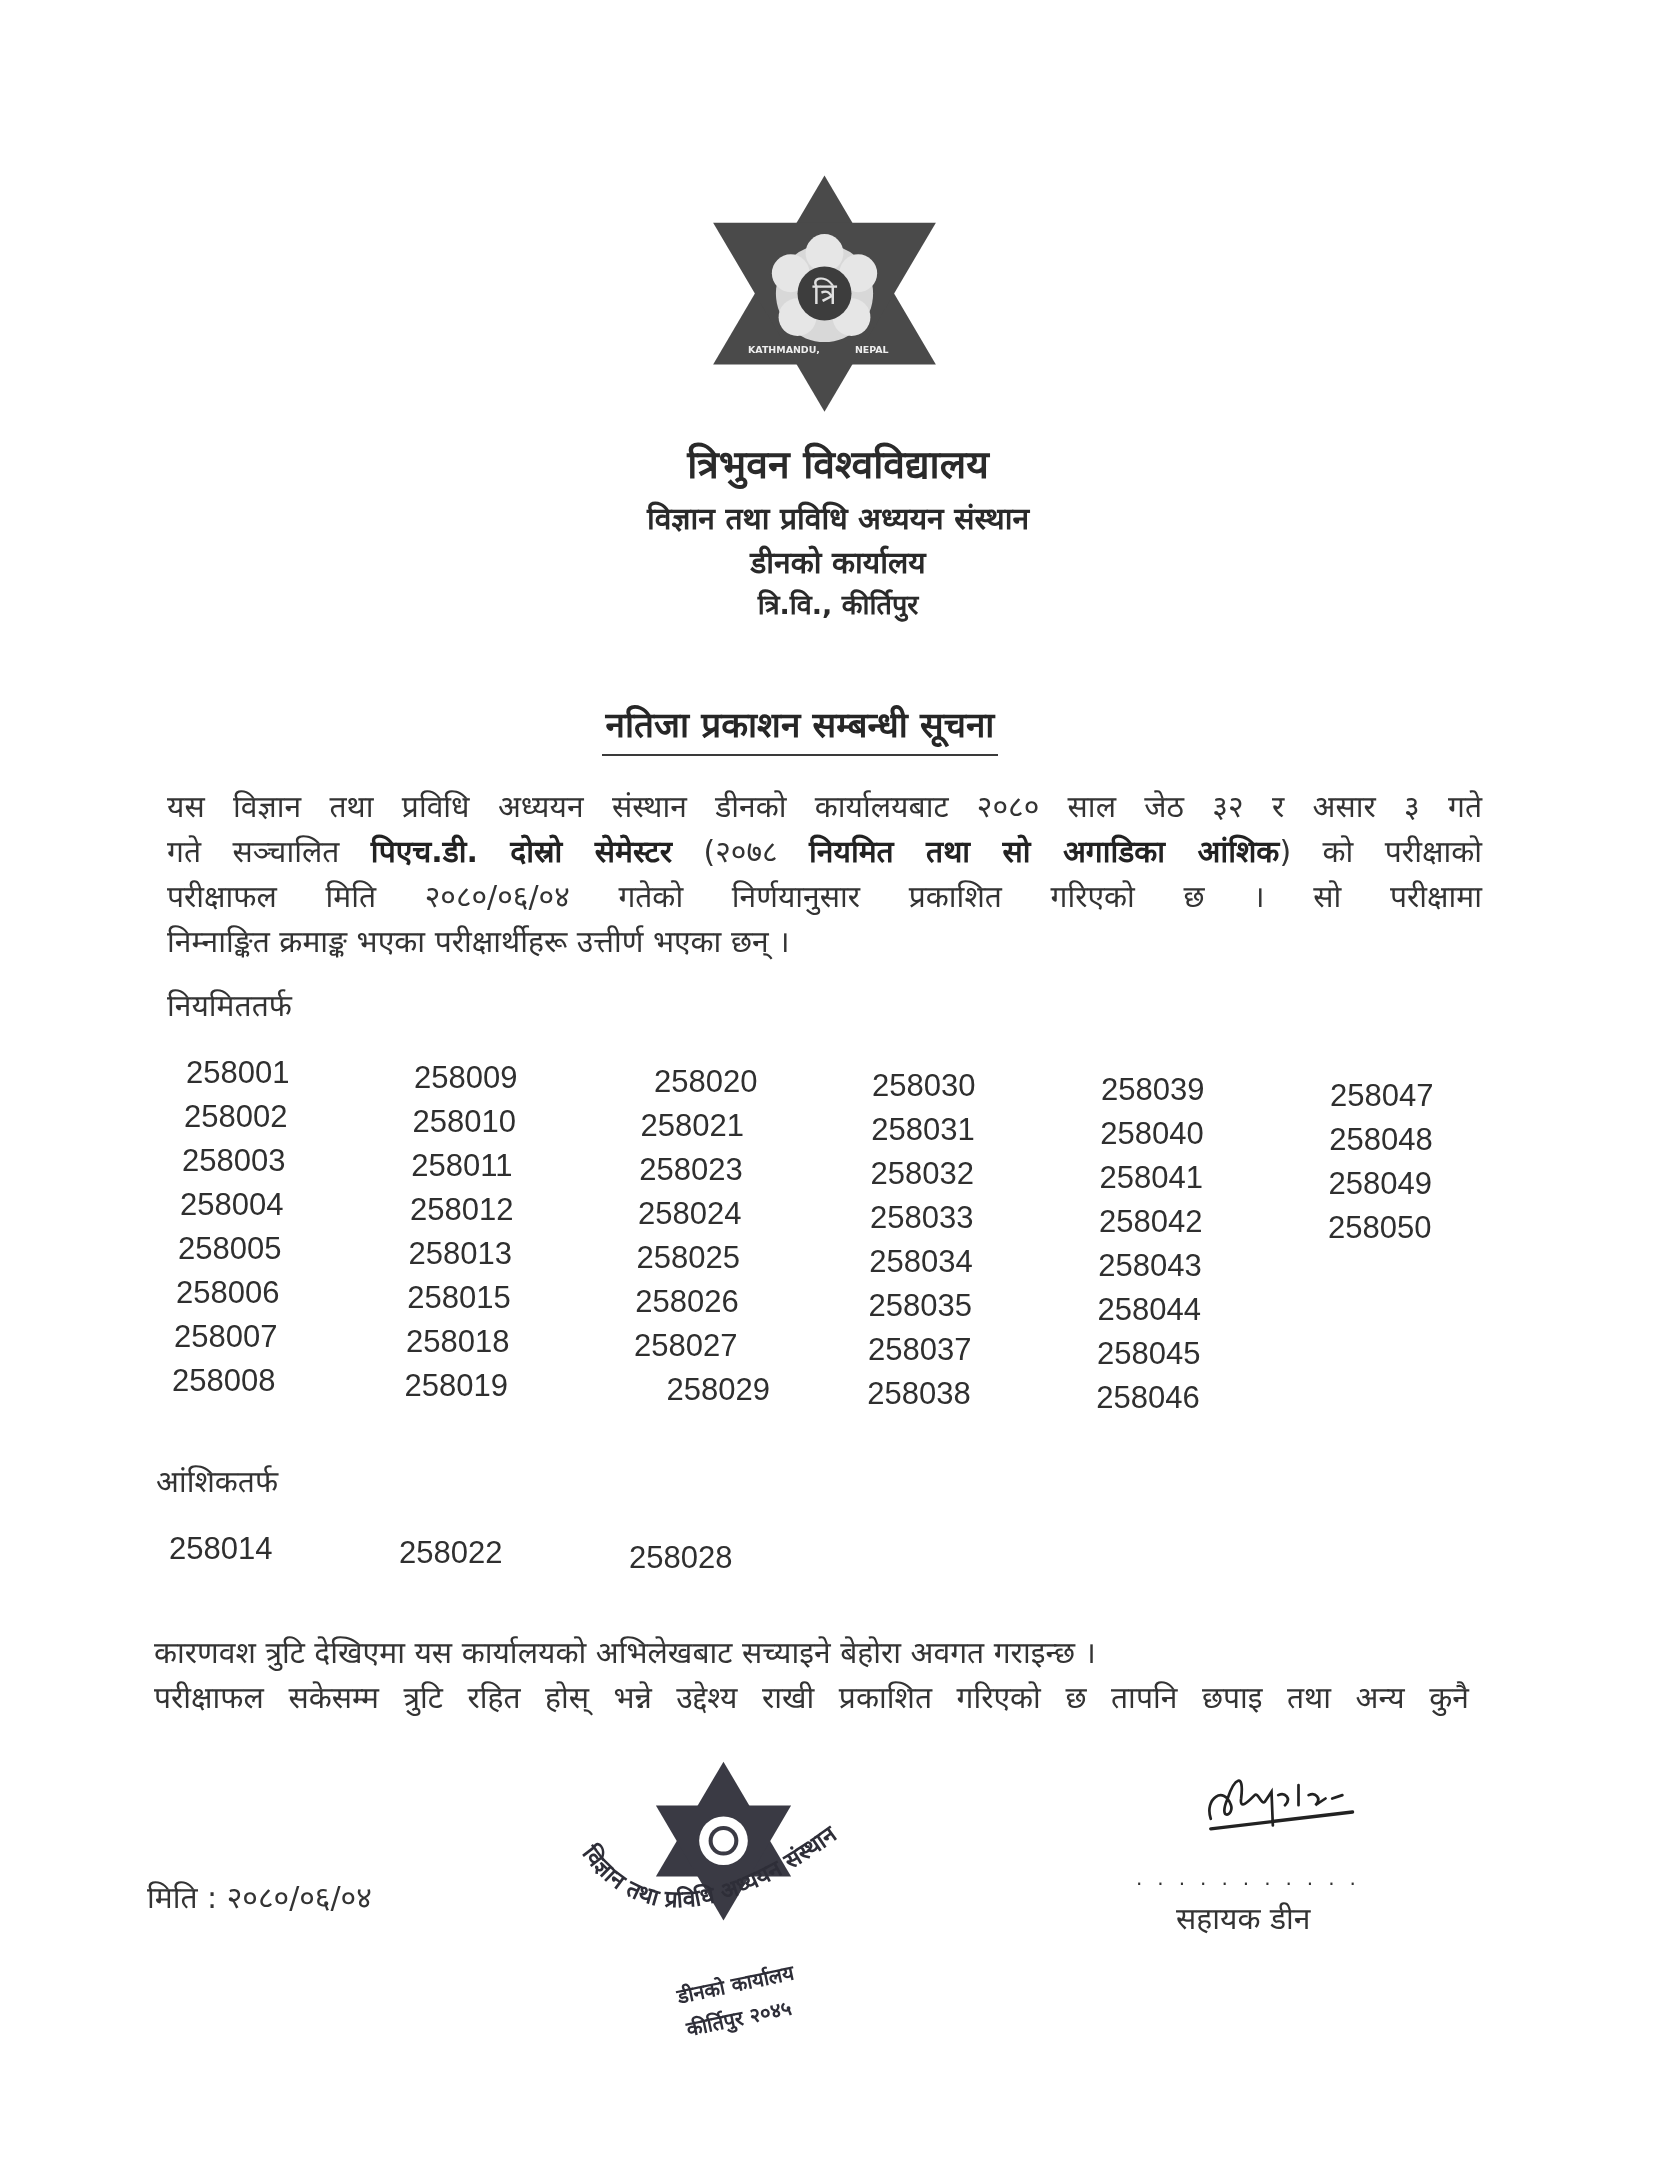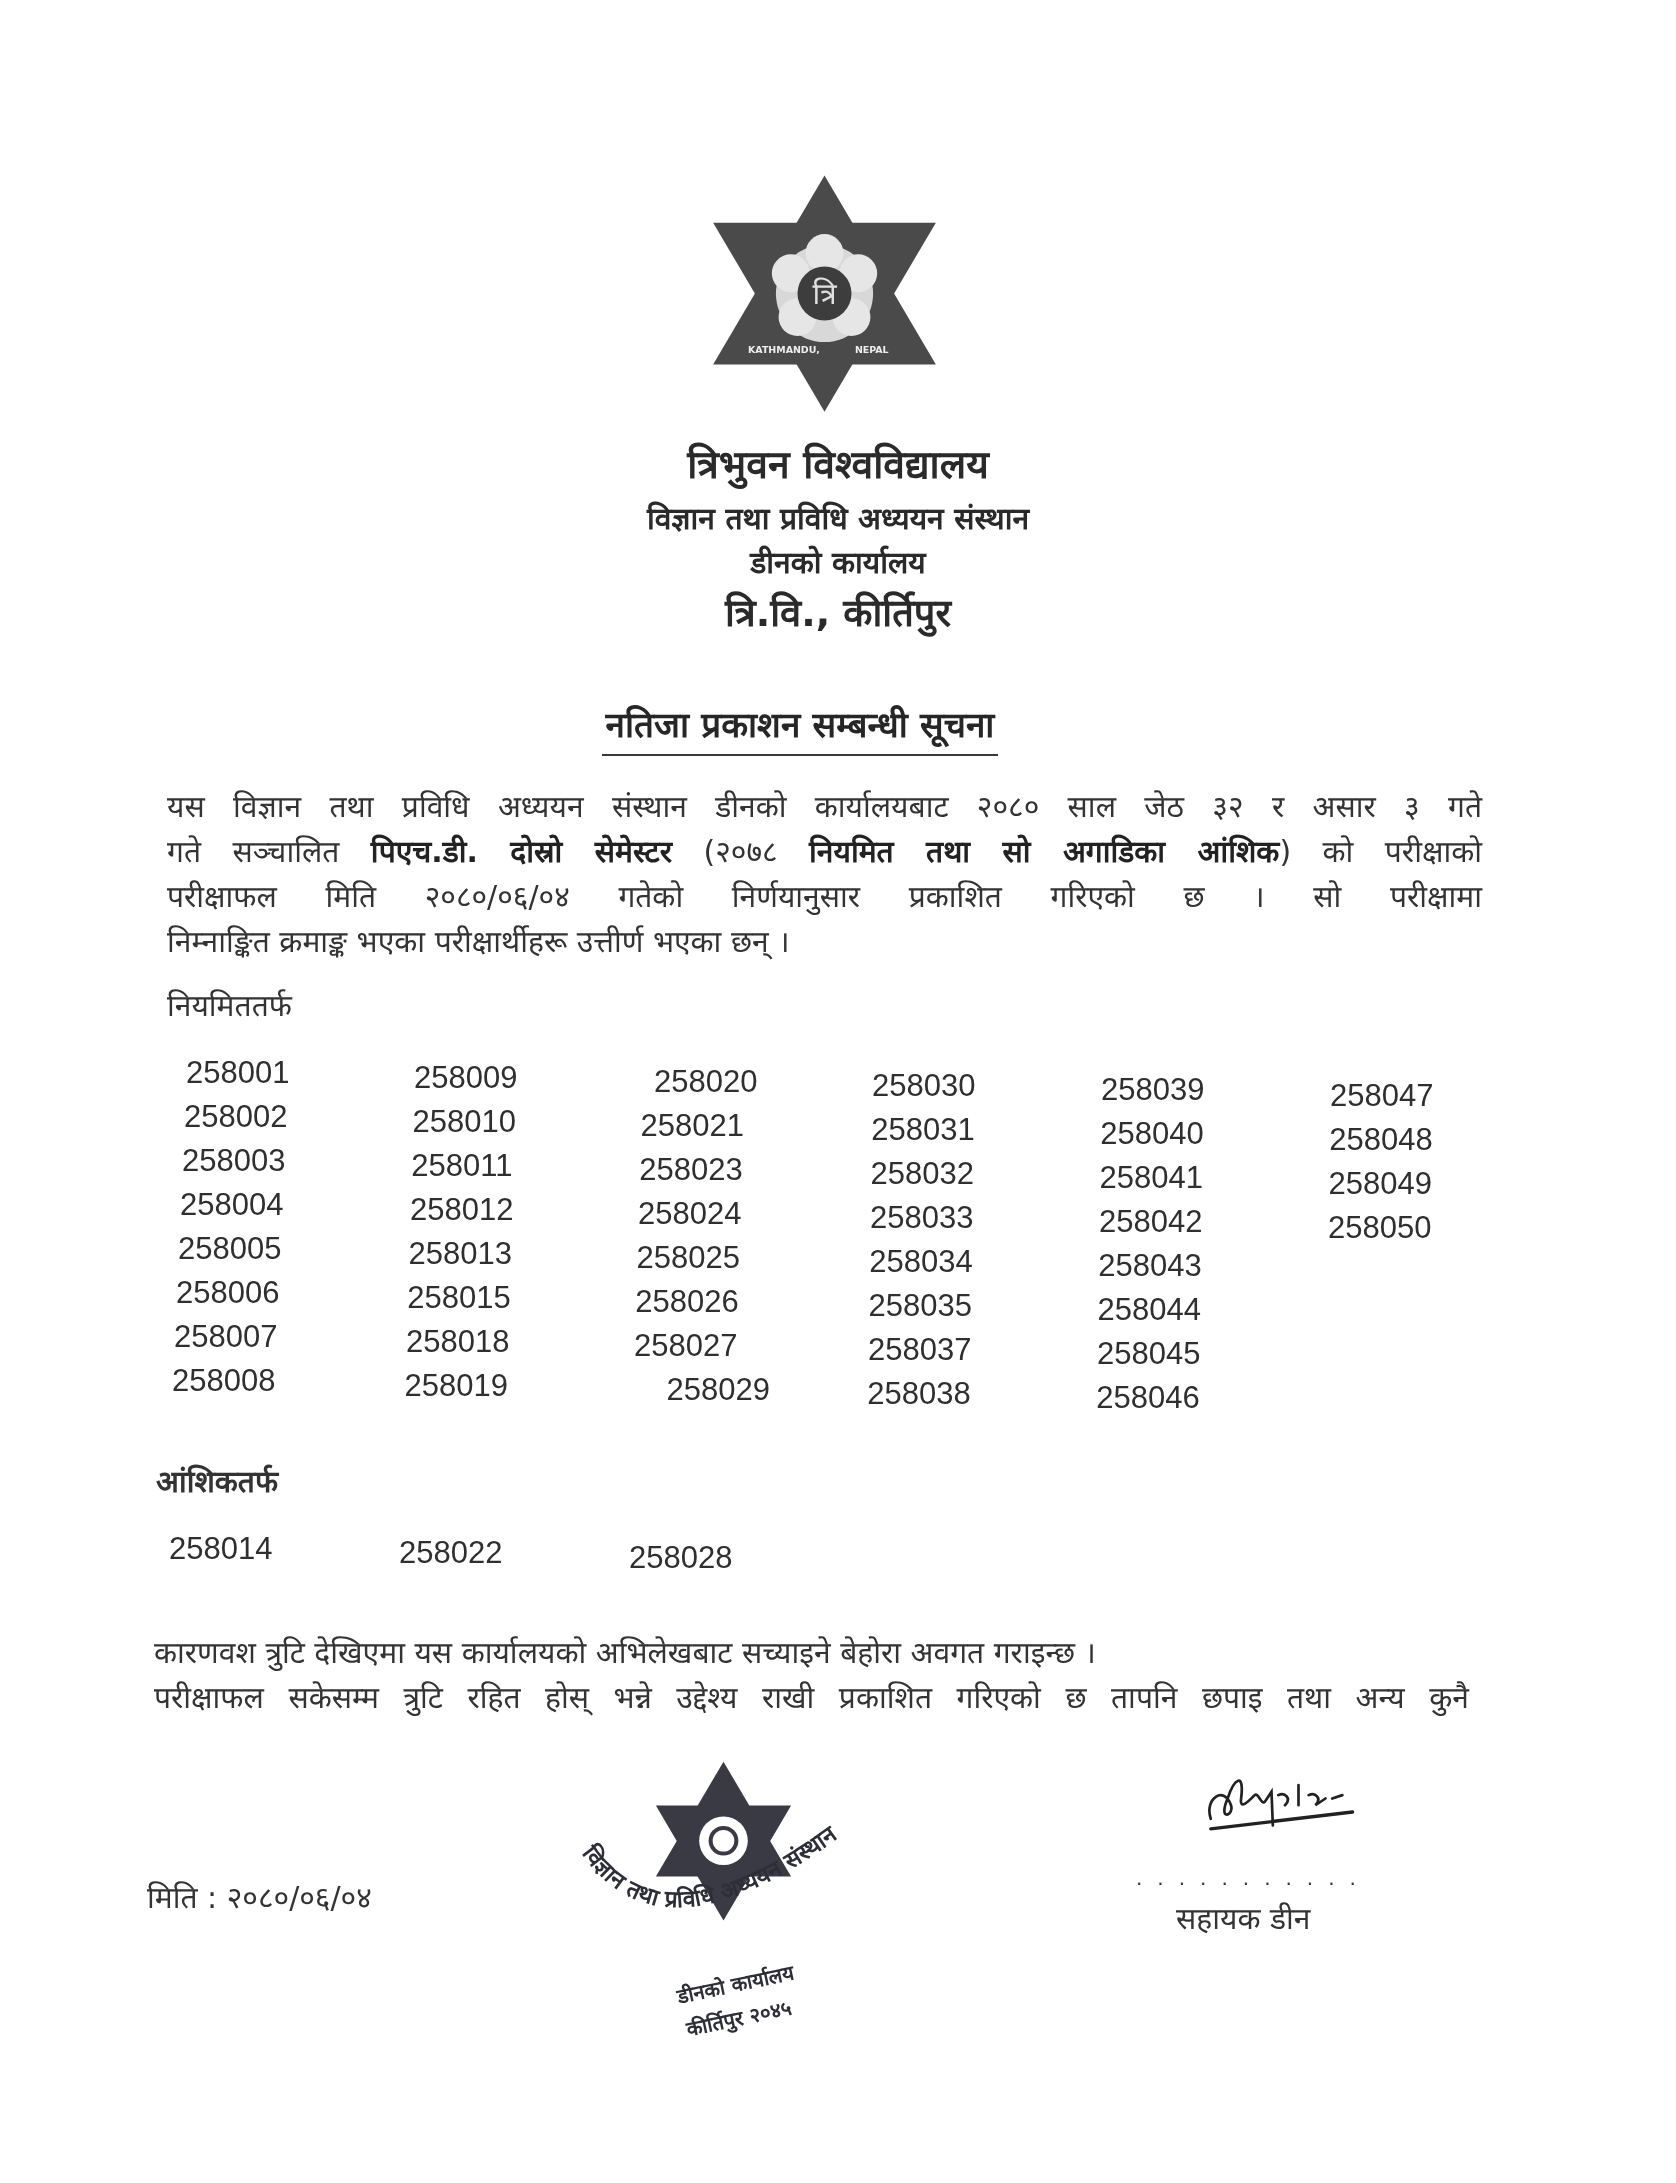--- a/index.html
+++ b/index.html
@@ -29,21 +29,21 @@
     .header {
       left: 0;
       width: 1676px;
       text-align: center;
       font-weight: bold;
       color: #2a2a2a;
     }
     .h-univ { top: 436px; font-size: 39px; }
     .h-inst { top: 497px; font-size: 30px; }
     .h-office { top: 541px; font-size: 30px; }
-    .h-addr { top: 585px; font-size: 38px; }
+    .h-addr { top: 585px; font-size: 27px; }
 
     
     .title-wrap {
       top: 700px;
       left: 0;
       width: 1559px;
       text-align: center;
     }
     .title {
       display: inline-block;
@@ -76,21 +76,21 @@
     }
     .b { font-weight: bold; color: #222; }
     #para1 { top: 784px; }
 
     
     .section-label {
       font-size: 30px;
       color: #333;
     }
     #label-regular { left: 167px; top: 984px; }
-    #label-partial { left: 156px; top: 1460px; font-weight: bold; }
+    #label-partial { left: 156px; top: 1460px; }
 
     
     .roll-col {
       position: absolute;
       width: 162px;
     }
     .roll {
       display: block;
       font-family: "Liberation Sans", "DejaVu Sans", sans-serif;
       font-size: 31px;

